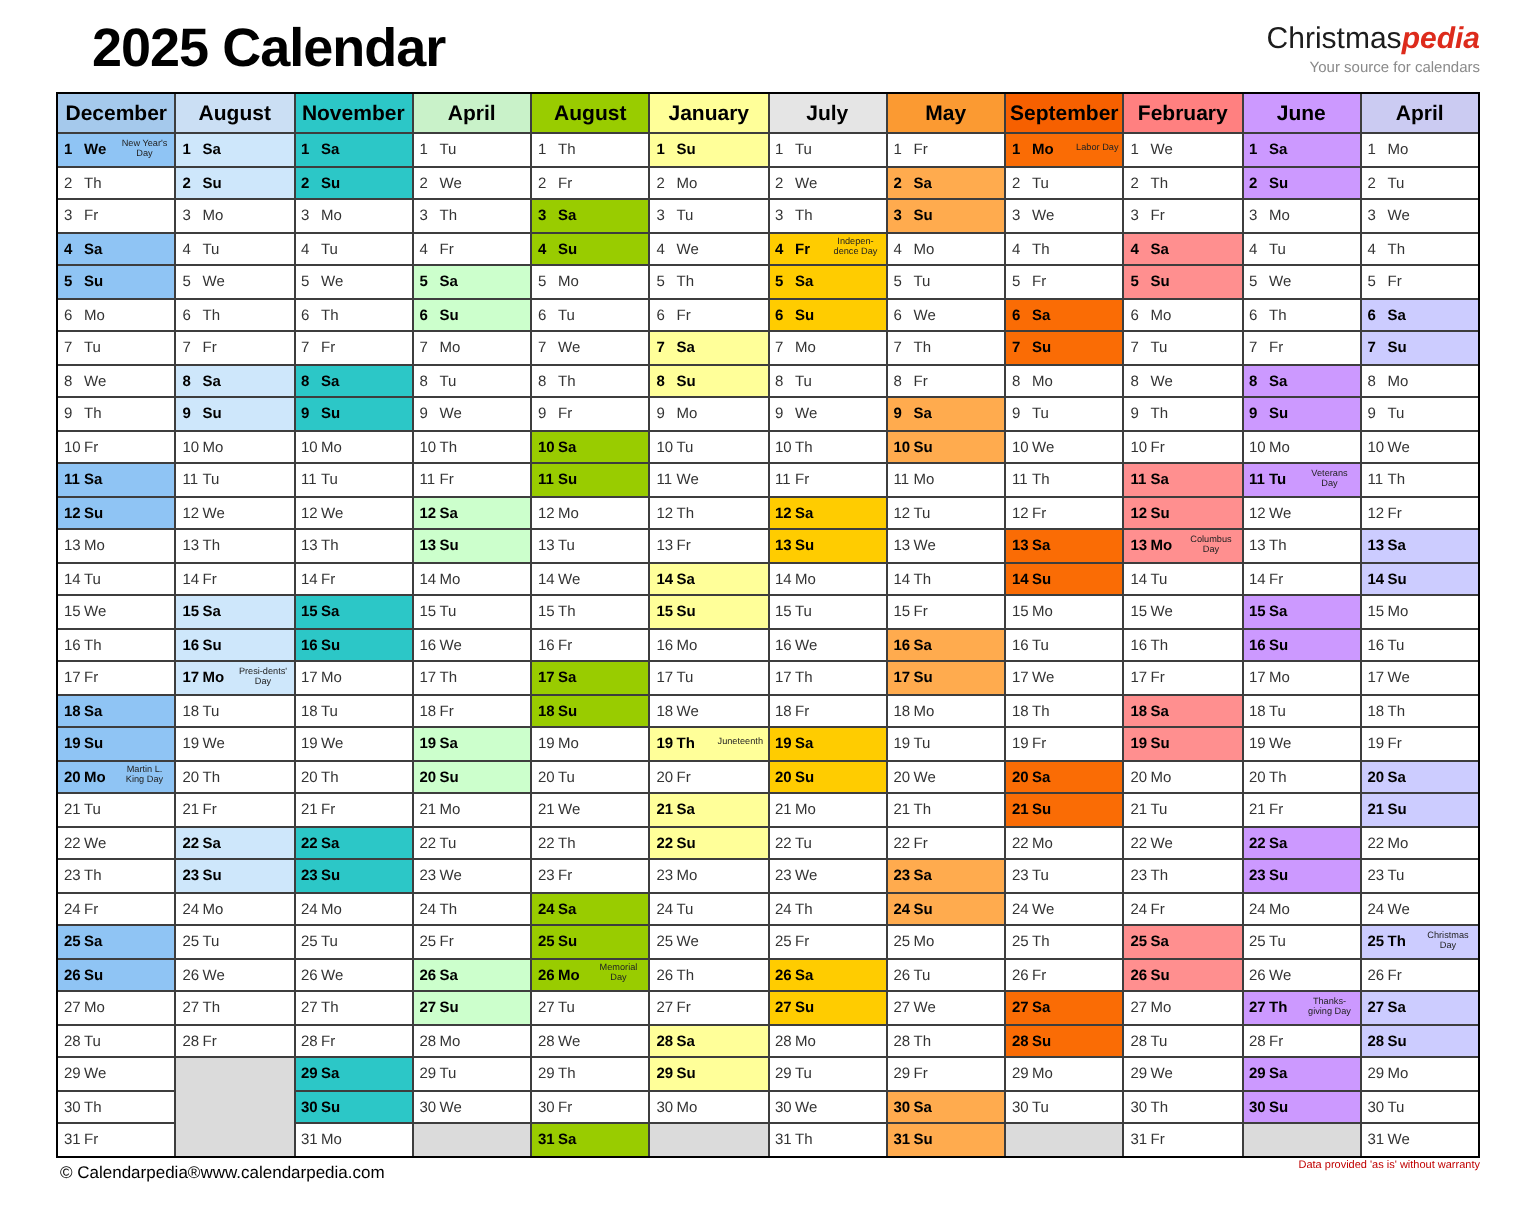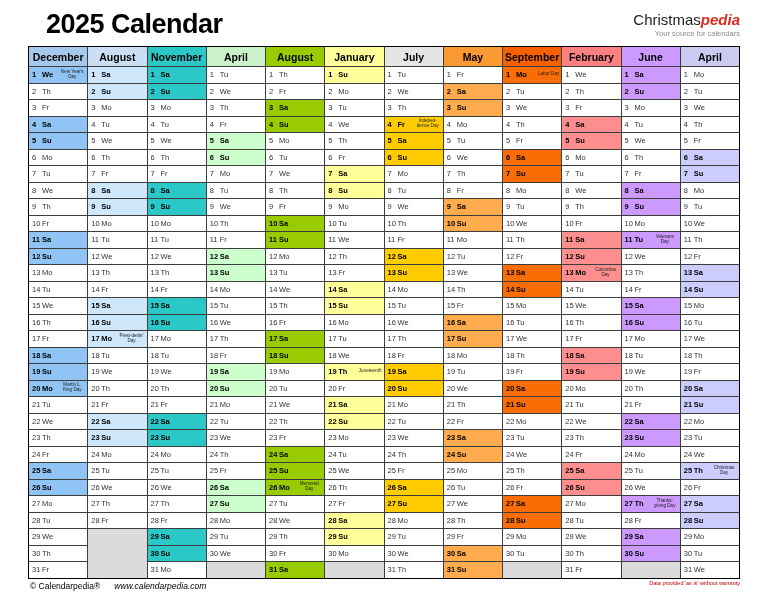--- a/index.html
+++ b/index.html
@@ -33,21 +33,21 @@
   }
   .dc.hl{font-weight:bold;color:#000;}
   .dc.empty{background:#DBDBDB;}
   .num{display:inline-block;width:9px;flex:0 0 9px;}
   .wd{margin-left:1px;}
   .hol{
     font-size:4.6px;line-height:1.08;color:#222;font-weight:normal;
     margin-left:auto;margin-right:2px;text-align:center;max-width:26px;white-space:normal;
   }
   .footer-left{position:absolute;left:30px;top:581px;font-size:8.5px;color:#000;}
-  .footer-left .url{margin-left:14px;font-style:italic;}
+  .footer-left .url{}
   .footer-right{position:absolute;right:28px;top:580px;font-size:5.5px;color:#C00000;}
 </style>
 </head>
 <body>
 
 <h1 class="page-title">2025 Calendar</h1>
 
 <div class="logo">
   <div class="logo-name"><span>Christmas</span><span class="pedia">pedia</span></div>
   <div class="logo-tagline">Your source for calendars</div>

